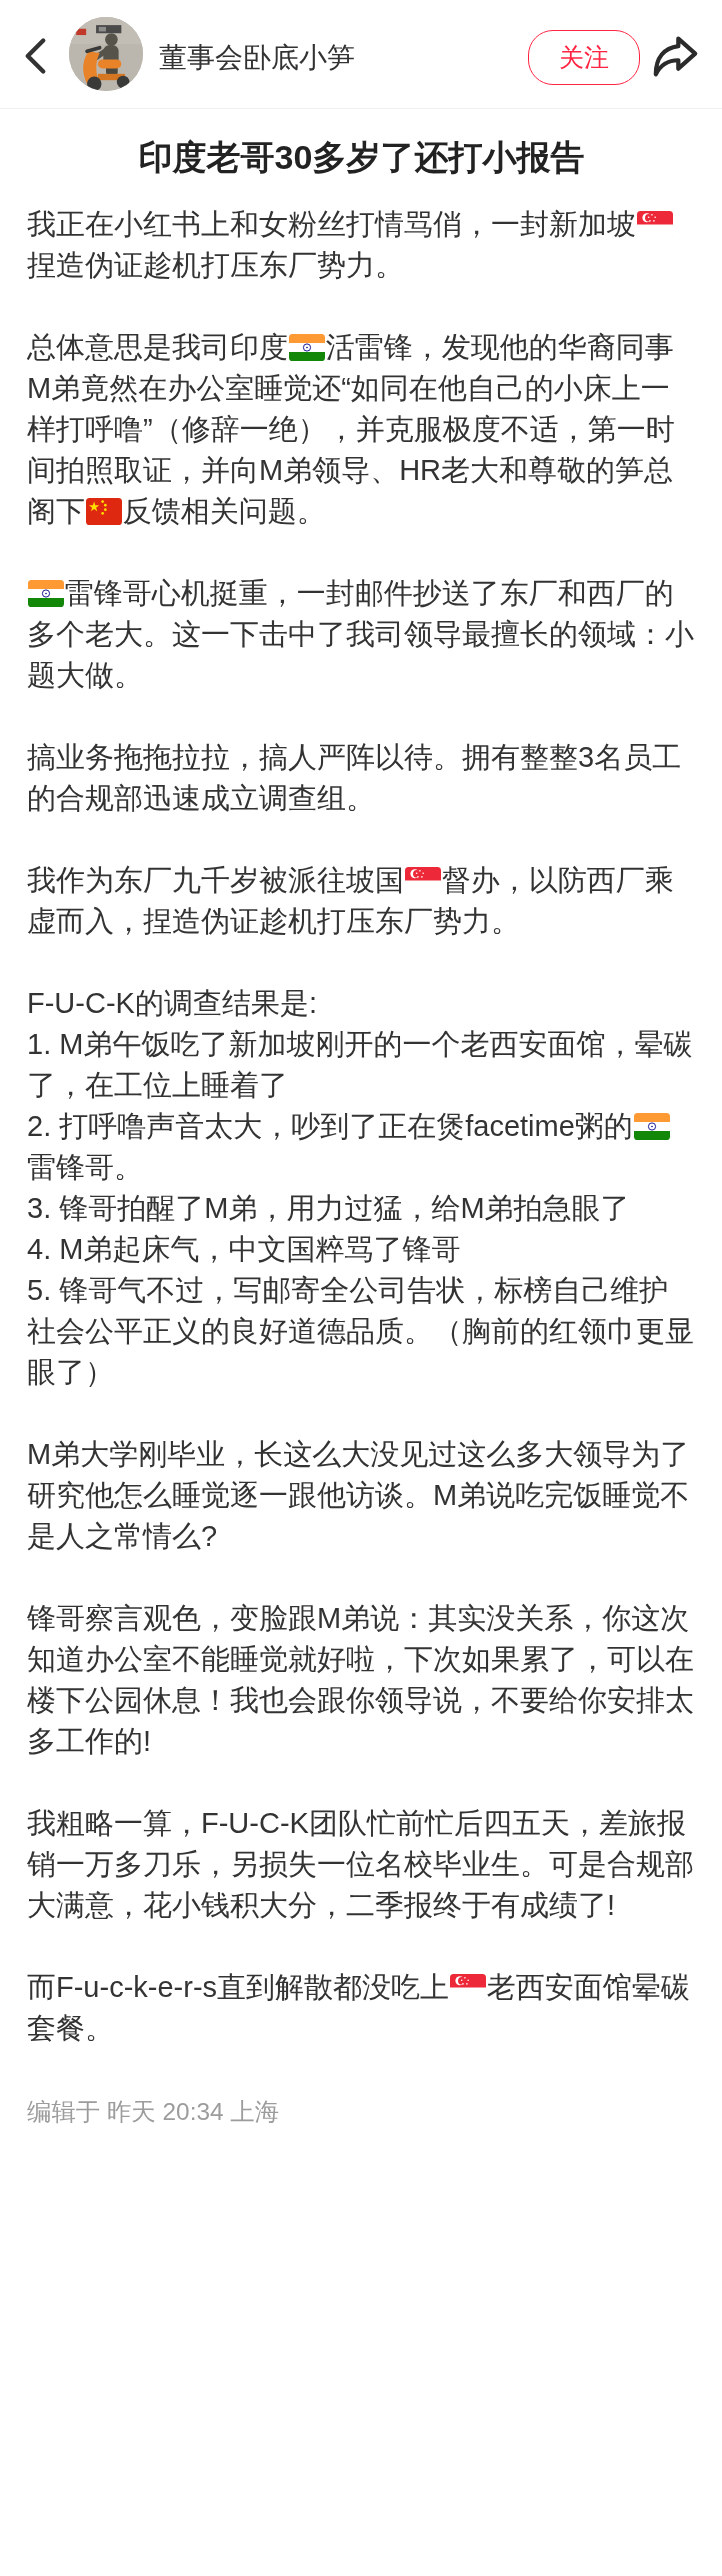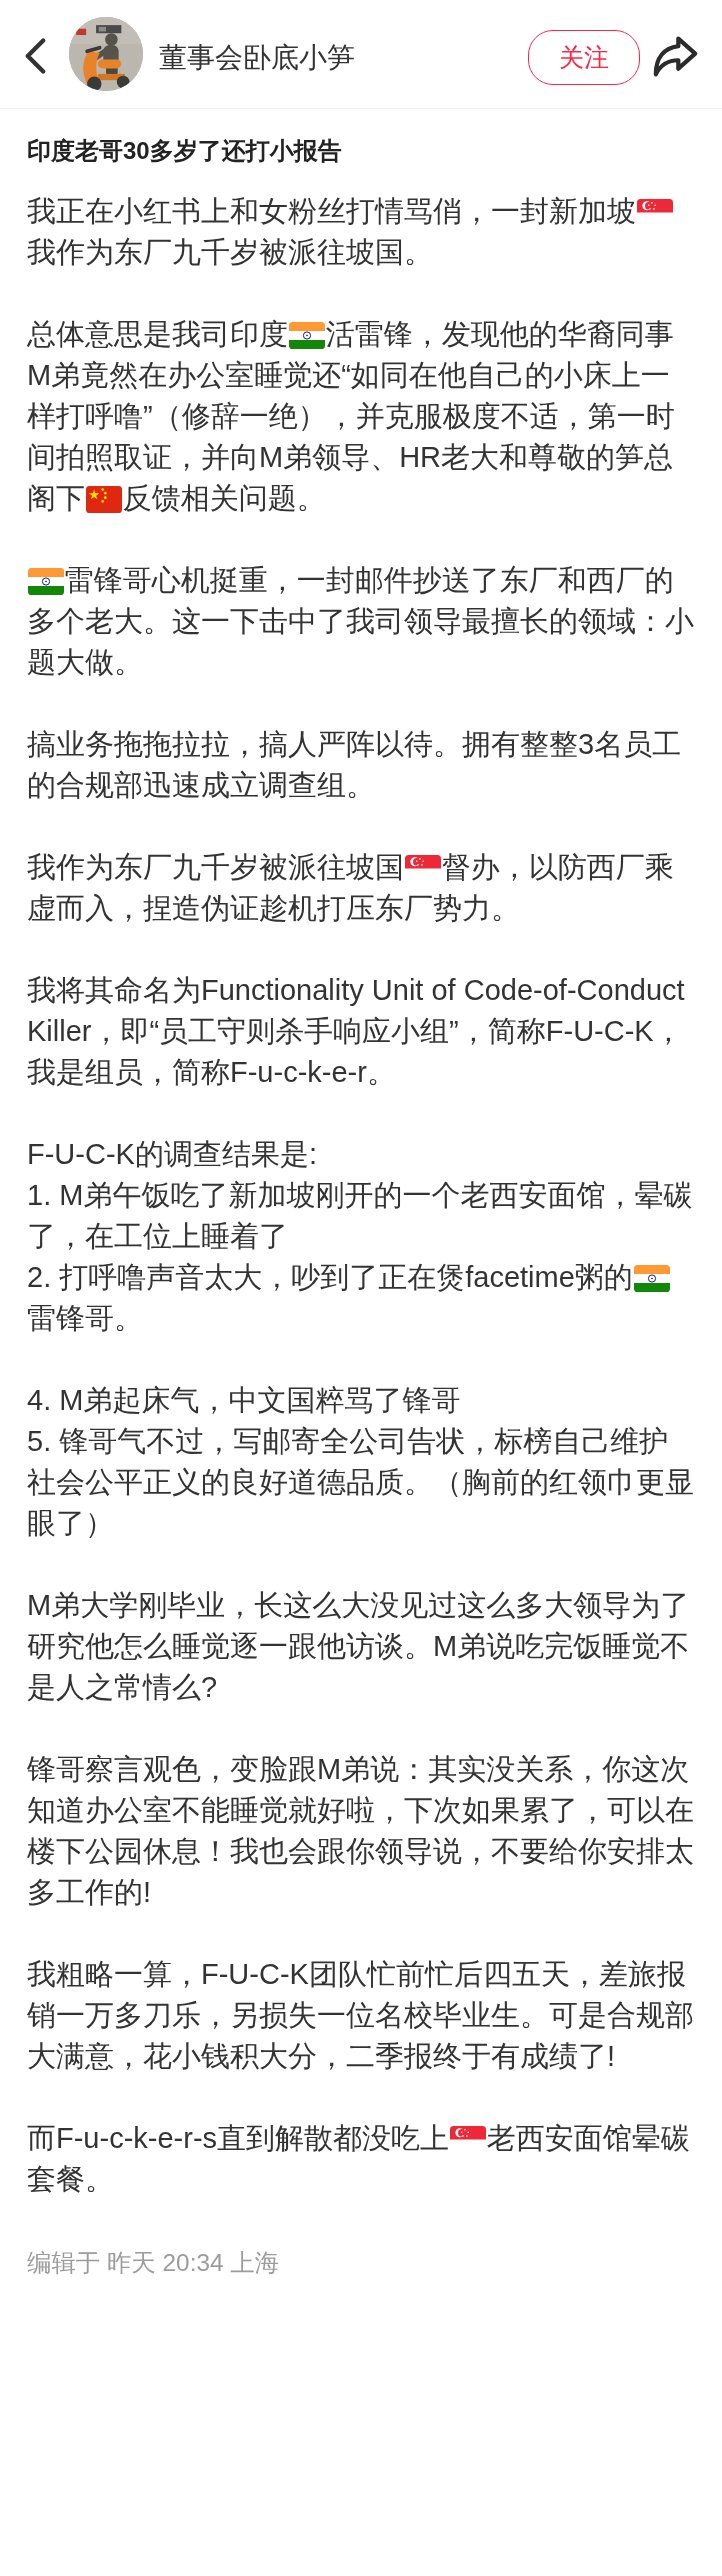--- a/index.html
+++ b/index.html
@@ -27,22 +27,22 @@
   }
   .follow-btn{
     position:absolute;left:528px;top:30px;width:112px;height:55px;
     border:1.8px solid #ff2442;border-radius:25px;background:#fff;
     color:#ff2442;font-size:25px;line-height:47px;text-align:center;
     font-family:inherit;cursor:pointer;padding:0;box-sizing:border-box;
   }
   .share-btn{position:absolute;left:651px;top:34px;width:51px;height:47px;cursor:pointer;}
   .content{padding:12.6px 27px 0 27px;}
   .post-title{
-    font-size:24px;font-weight:700;color:#222;
-    margin:14.5px 0 25px 0;line-height:1.25;
+    font-size:34px;font-weight:700;color:#222;
+    margin:14.5px 0 25px 0;line-height:1.25;text-align:center;
   }
   .para{
     font-size:29px;line-height:41px;color:#333;
     margin:0 0 41px 0;
     word-break:break-all;
   }
   .flag{
     display:inline-block;width:36px;height:27px;border-radius:3.6px;
     overflow:hidden;vertical-align:-4.5px;margin:0 0.9px;
     box-shadow:0 0 0 0.9px rgba(0,0,0,0.08) inset;
@@ -97,21 +97,21 @@
             <rect width="40" height="15" fill="#ED2939"></rect>
             <circle cx="11" cy="7.5" r="5" fill="#fff"></circle>
             <circle cx="13.2" cy="7.5" r="4.3" fill="#ED2939"></circle>
             <g fill="#fff">
               <circle cx="16.6" cy="4.3" r="0.9"></circle>
               <circle cx="20.2" cy="6.9" r="0.9"></circle>
               <circle cx="18.8" cy="11" r="0.9"></circle>
               <circle cx="14.4" cy="11" r="0.9"></circle>
               <circle cx="13" cy="6.9" r="0.9"></circle>
             </g>
-          </svg></span><span>我作为东厂九千岁被派往坡国。</span></div>
+          </svg></span><span>捏造伪证趁机打压东厂势力。</span></div>
       <div class="para"><span>总体意思是我司印度</span><span class="flag"><svg viewBox="0 0 40 30">
             <rect width="40" height="10" fill="#FF9933"></rect>
             <rect y="10" width="40" height="10" fill="#fff"></rect>
             <rect y="20" width="40" height="10" fill="#138808"></rect>
             <circle cx="20" cy="15" r="4" fill="none" stroke="#000088" stroke-width="1"></circle>
             <circle cx="20" cy="15" r="0.9" fill="#000088"></circle>
           </svg></span><span>活雷锋，发现他的华裔同事M弟竟然在办公室睡觉还“如同在他自己的小床上一样打呼噜”（修辞一绝），并克服极度不适，第一时间拍照取证，并向M弟领导、HR老大和尊敬的笋总阁下</span><span class="flag"><svg viewBox="0 0 40 30">
             <rect width="40" height="30" fill="#DE2910"></rect>
             <polygon points="0,-1 0.225,-0.31 0.951,-0.31 0.363,0.118 0.588,0.809 0,0.382 -0.588,0.809 -0.363,0.118 -0.951,-0.31 -0.225,-0.31" fill="#FFDE00" transform="translate(9,10) scale(6)"></polygon>
             <g fill="#FFDE00">
@@ -135,28 +135,27 @@
             <circle cx="11" cy="7.5" r="5" fill="#fff"></circle>
             <circle cx="13.2" cy="7.5" r="4.3" fill="#ED2939"></circle>
             <g fill="#fff">
               <circle cx="16.6" cy="4.3" r="0.9"></circle>
               <circle cx="20.2" cy="6.9" r="0.9"></circle>
               <circle cx="18.8" cy="11" r="0.9"></circle>
               <circle cx="14.4" cy="11" r="0.9"></circle>
               <circle cx="13" cy="6.9" r="0.9"></circle>
             </g>
           </svg></span><span>督办，以防西厂乘虚而入，捏造伪证趁机打压东厂势力。</span></div>
-      <div class="para"><span>我将其命名为Functionality Unit of Code-of-Conduct Killer，即“员工守则杀手响应小组”，简称F-U-C-K，我是组员，简称F-u-c-k-e-r。</span></div>
       <div class="para"><span>F-U-C-K的调查结果是:</span><br><span>1. M弟午饭吃了新加坡刚开的一个老西安面馆，晕碳了，在工位上睡着了</span><br><span>2. 打呼噜声音太大，吵到了正在煲facetime粥的</span><span class="flag"><svg viewBox="0 0 40 30">
             <rect width="40" height="10" fill="#FF9933"></rect>
             <rect y="10" width="40" height="10" fill="#fff"></rect>
             <rect y="20" width="40" height="10" fill="#138808"></rect>
             <circle cx="20" cy="15" r="4" fill="none" stroke="#000088" stroke-width="1"></circle>
             <circle cx="20" cy="15" r="0.9" fill="#000088"></circle>
-          </svg></span><span>雷锋哥。</span><br><br><span>4. M弟起床气，中文国粹骂了锋哥</span><br><span>5. 锋哥气不过，写邮寄全公司告状，标榜自己维护社会公平正义的良好道德品质。（胸前的红领巾更显眼了）</span></div>
+          </svg></span><span>雷锋哥。</span><br><span>3. 锋哥拍醒了M弟，用力过猛，给M弟拍急眼了</span><br><span>4. M弟起床气，中文国粹骂了锋哥</span><br><span>5. 锋哥气不过，写邮寄全公司告状，标榜自己维护社会公平正义的良好道德品质。（胸前的红领巾更显眼了）</span></div>
       <div class="para"><span>M弟大学刚毕业，长这么大没见过这么多大领导为了研究他怎么睡觉逐一跟他访谈。M弟说吃完饭睡觉不是人之常情么?</span></div>
       <div class="para"><span>锋哥察言观色，变脸跟M弟说：其实没关系，你这次知道办公室不能睡觉就好啦，下次如果累了，可以在楼下公园休息！我也会跟你领导说，不要给你安排太多工作的!</span></div>
       <div class="para"><span>我粗略一算，F-U-C-K团队忙前忙后四五天，差旅报销一万多刀乐，另损失一位名校毕业生。可是合规部大满意，花小钱积大分，二季报终于有成绩了!</span></div>
       <div class="para"><span>而F-u-c-k-e-r-s直到解散都没吃上</span><span class="flag"><svg viewBox="0 0 40 30">
             <rect width="40" height="30" fill="#fff"></rect>
             <rect width="40" height="15" fill="#ED2939"></rect>
             <circle cx="11" cy="7.5" r="5" fill="#fff"></circle>
             <circle cx="13.2" cy="7.5" r="4.3" fill="#ED2939"></circle>
             <g fill="#fff">
               <circle cx="16.6" cy="4.3" r="0.9"></circle>

